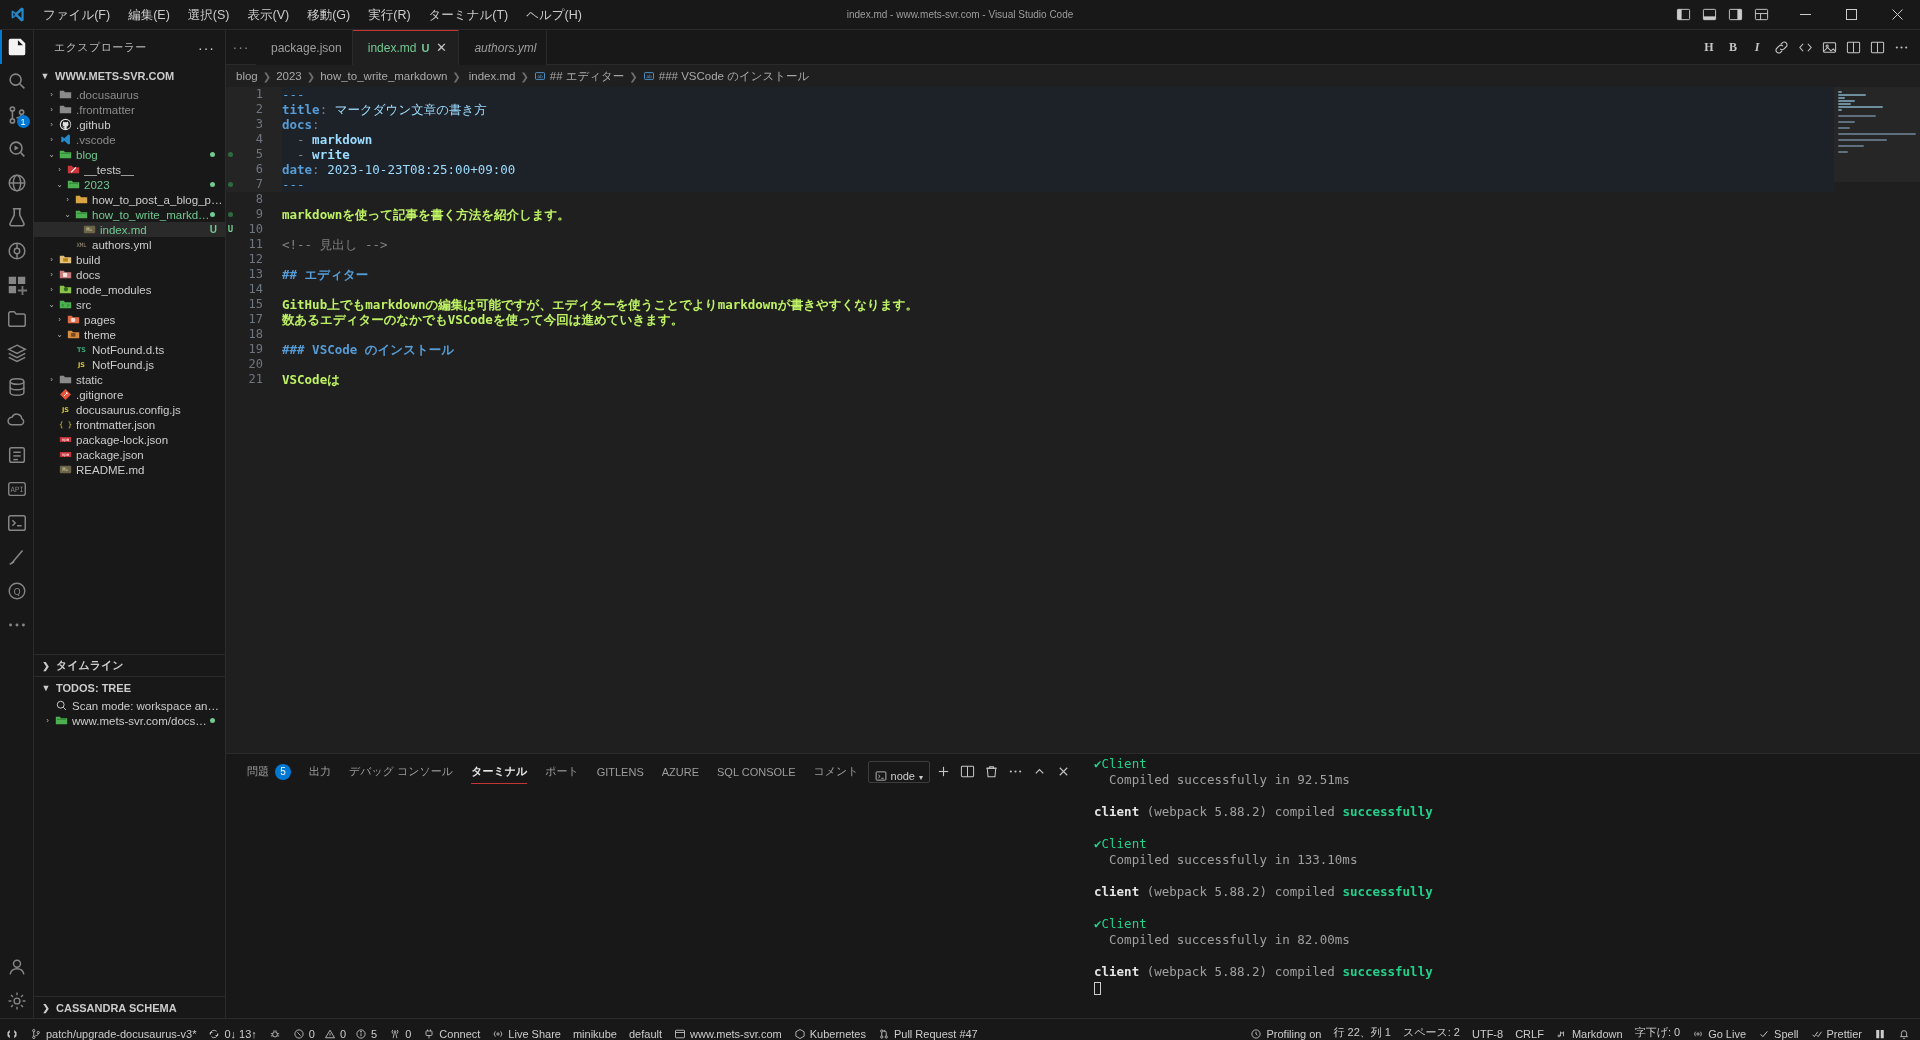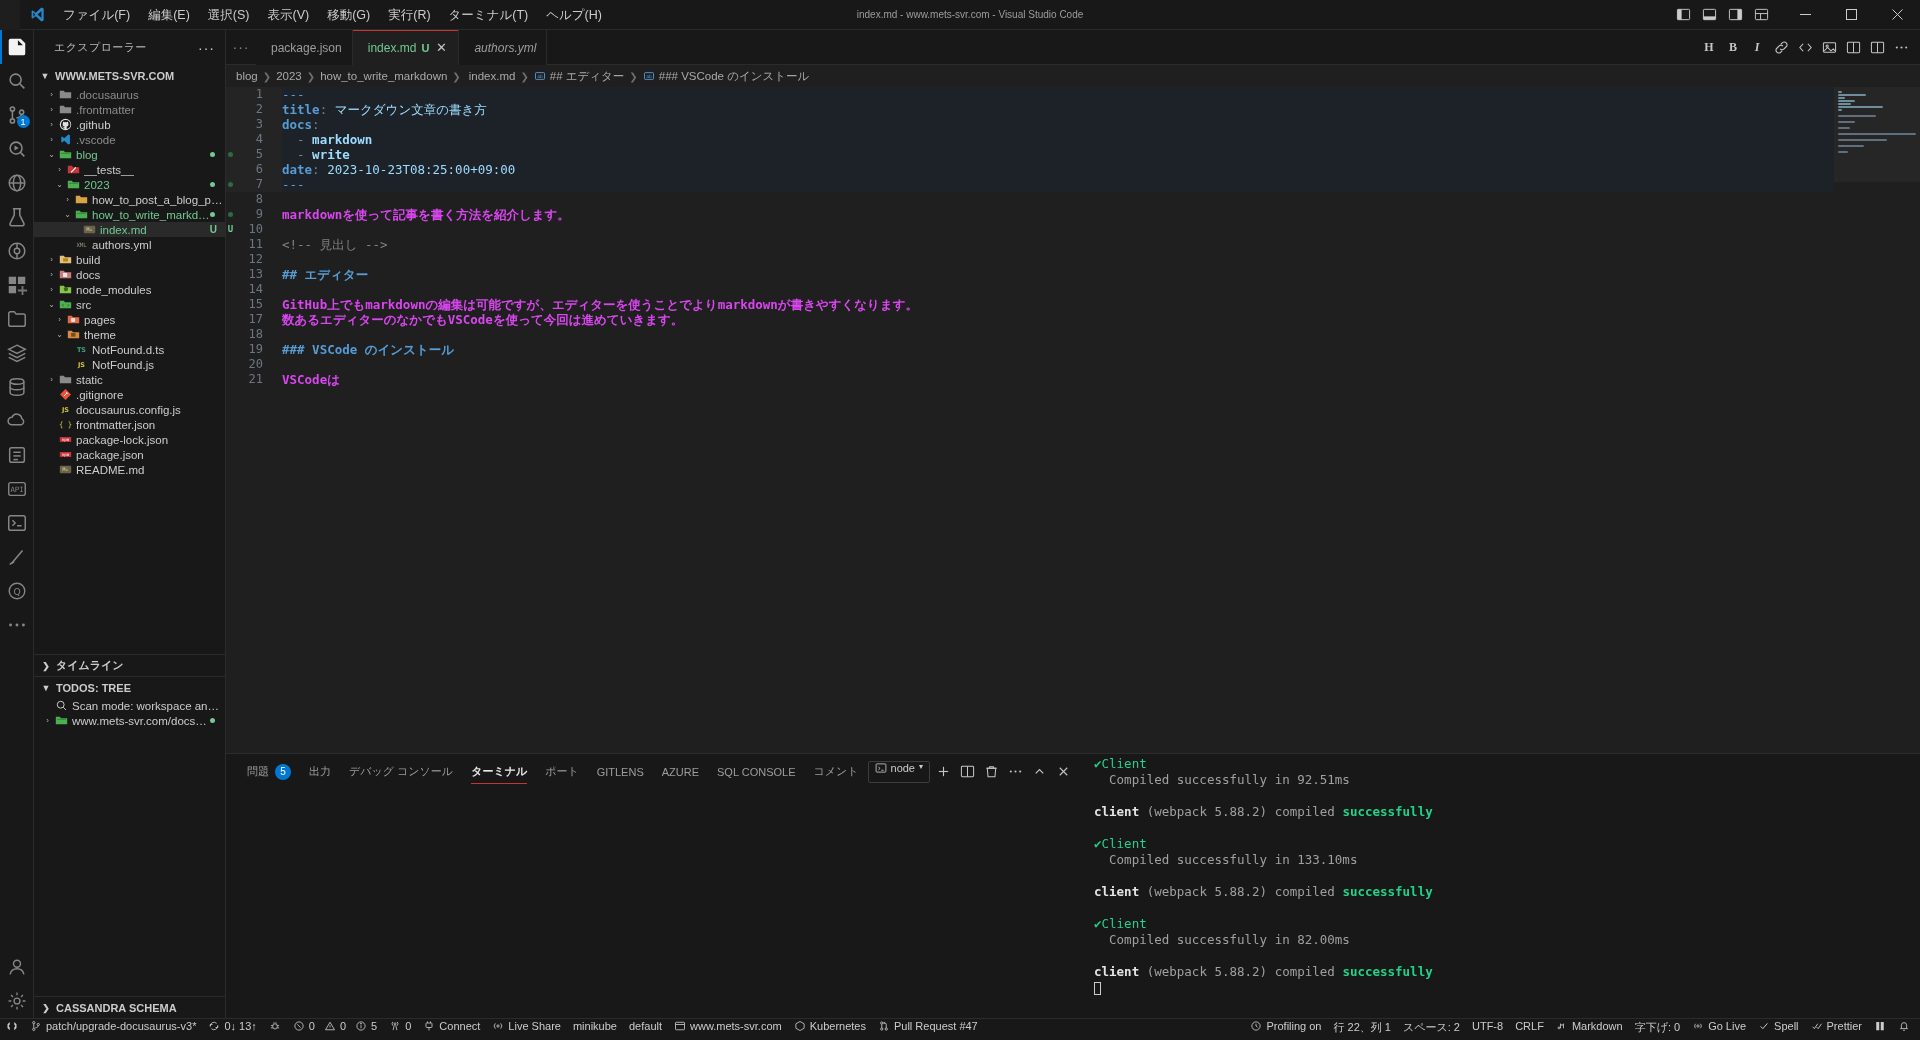--- a/index.html
+++ b/index.html
@@ -9,21 +9,20 @@
     font-family:"Liberation Sans", sans-serif;
     font-size:12px; -webkit-font-smoothing:antialiased;
   }
   .app { display:flex; flex-direction:column; width:1920px; height:1040px; }
 
   
   .titlebar {
     height:30px; flex:0 0 30px; background:#181818;
     display:flex; align-items:center; border-bottom:1px solid #2b2b2b;
     position:relative;
-    margin-left:20px;
   }
   .vs-logo { width:34px; display:flex; align-items:center; justify-content:center; }
   .vs-logo svg { width:17px; height:17px; }
   .menubar { display:flex; align-items:center; height:30px; }
   .menu-item {
     padding:0 9px; height:22px; line-height:22px; font-size:12.5px;
     color:#cccccc; cursor:default; white-space:nowrap;
   }
   .title-center {
     position:absolute; left:0; right:0; text-align:center;
@@ -158,21 +157,21 @@
     color:#6e7681; font-size:12px; font-family:"DejaVu Sans Mono", monospace;
   }
   .gnum.cur { color:#cccccc; }
   .gmark { width:9px; flex:0 0 9px; display:flex; align-items:center; justify-content:center; }
   .gmark .gd { width:5px; height:5px; border-radius:50%; background:#2d6b3f; }
   .gmark .gu { color:#73c991; font-size:9px; font-weight:bold; }
   .ctext { flex:1; padding-left:0; position:relative; }
   .fm-bg { background:#1d2128; }
   .tok-key { color:#569cd6; }
   .tok-str { color:#9cdcfe; }
-  .tok-plain { color:#d946ef; }
+  .tok-plain { color:#bef264; }
   .tok-punc { color:#808080; }
   .tok-head { color:#569cd6; font-weight:bold; }
   .tok-hr { color:#569cd6; }
   .tok-bold { font-weight:bold; }
   .cursor {
     display:inline-block; width:1.5px; height:14px; background:#aeafad;
     vertical-align:middle; animation:blink 1s steps(1) infinite;
   }
   @keyframes blink { 50% { opacity:0; } }
 
@@ -197,21 +196,21 @@
   }
   .pbadge {
     min-width:16px; height:16px; border-radius:8px; background:#0078d4; color:#fff;
     font-size:10px; display:flex; align-items:center; justify-content:center; padding:0 4px;
     font-weight:normal;
   }
   .panel-actions { margin-left:auto; display:flex; align-items:center; gap:3px; padding-right:10px;}
   .pa { height:22px; display:flex; align-items:center; justify-content:center; color:#c5c5c5; cursor:pointer; padding:0 3px;}
   .pa svg { width:15px; height:15px; }
   .term-sel {
-    display:flex; align-items:flex-start; gap:4px; font-size:11px; color:#cccccc;
+    display:flex; align-items:flex-end; gap:4px; font-size:11px; color:#cccccc;
     padding:0 6px; height:22px; border:1px solid #3c3c3c; border-radius:2px;
   }
   .term-sel svg { width:12px; height:12px; }
 
   .terminal {
     flex:1; overflow:hidden; padding:2px 0 0 10px; min-height:0;
     font-family:"DejaVu Sans Mono", monospace; font-size:12.5px; line-height:16px;
     color:#cccccc; background:#181818;
   }
   .tline { white-space:pre; height:16px; }
@@ -222,21 +221,21 @@
   .tcursor { display:inline-block; width:7px; height:13px; border:1px solid #cccccc; vertical-align:middle;}
 
   
   .statusbar {
     height:22px; flex:0 0 22px; background:#181818; display:flex; align-items:center;
     font-size:11px; color:#cccccc; border-top:1px solid #2b2b2b;
   }
   .sb-left { display:flex; align-items:center; height:22px; }
   .sb-right { margin-left:auto; display:flex; align-items:center; height:22px; padding-right:4px;}
   .si {
-    display:flex; align-items:flex-start; gap:4px; padding:0 6px; height:20px;
+    display:flex; align-items:flex-end; gap:4px; padding:0 6px; height:20px;
     cursor:pointer; white-space:nowrap;
   }
   .si svg { width:12px; height:12px; }
 </style>
 </head>
 <body>
 
 <div class="app">
 
   <div class="titlebar">

